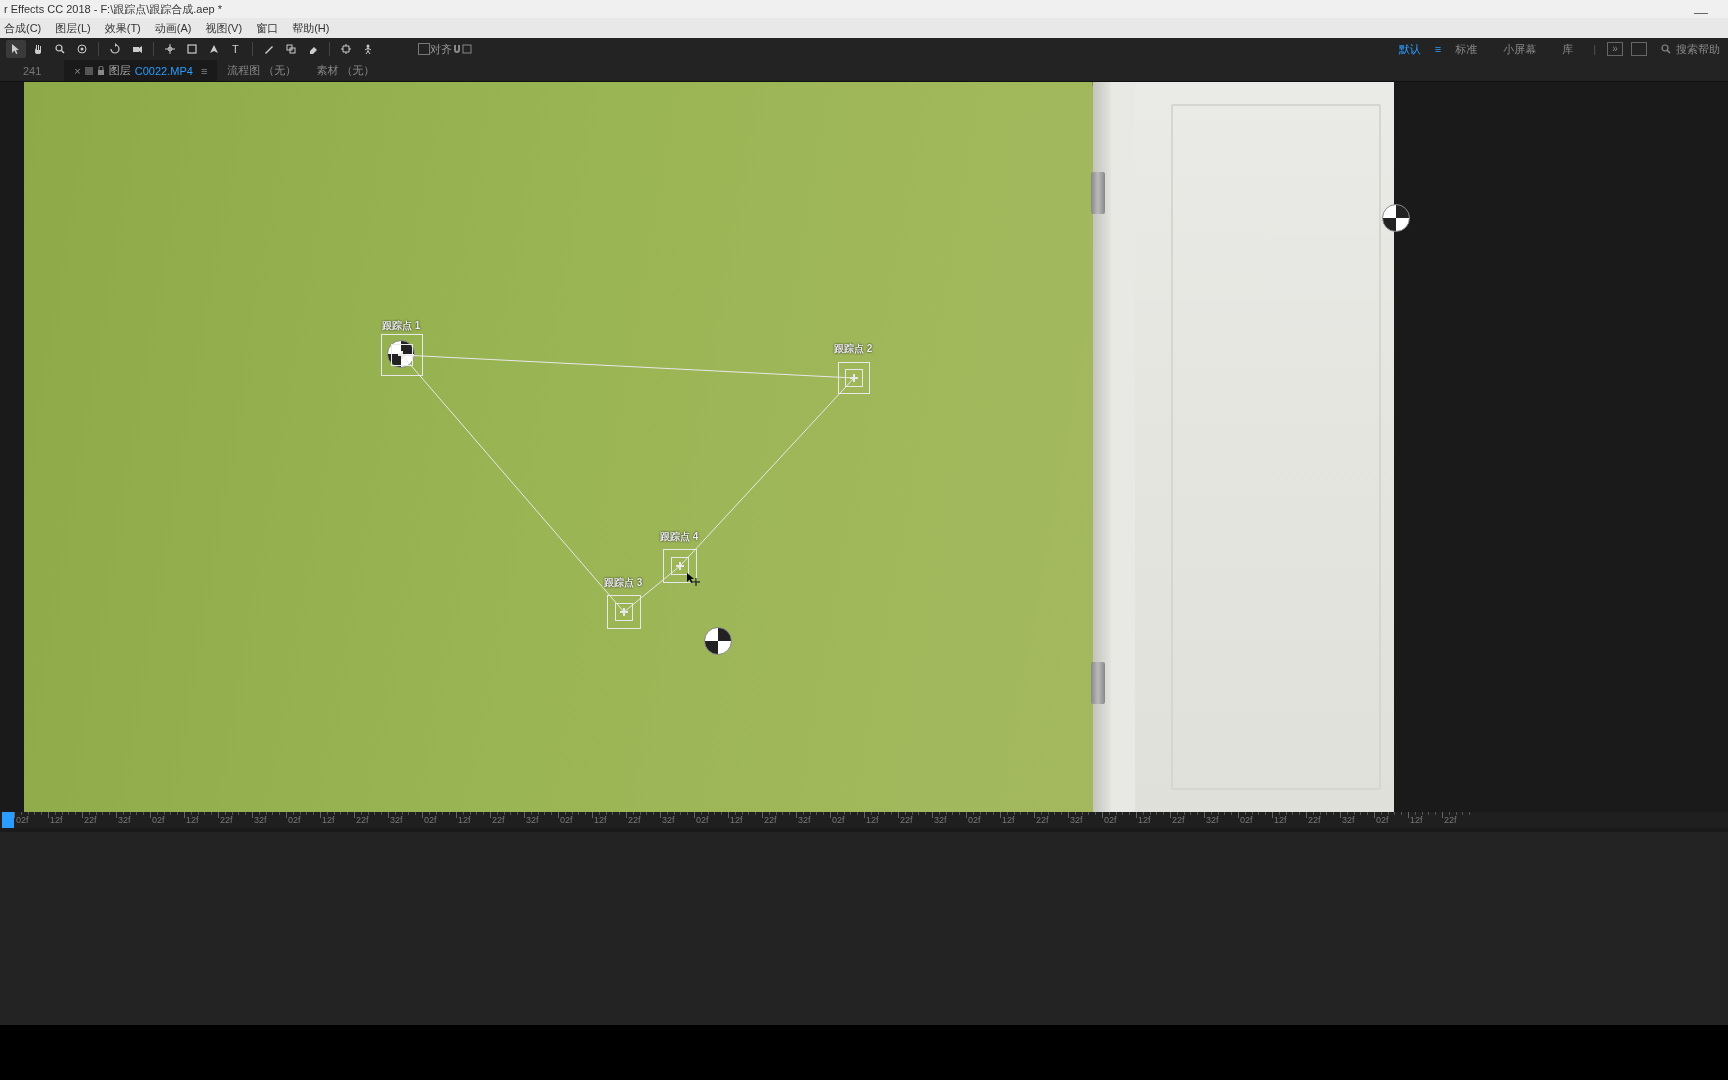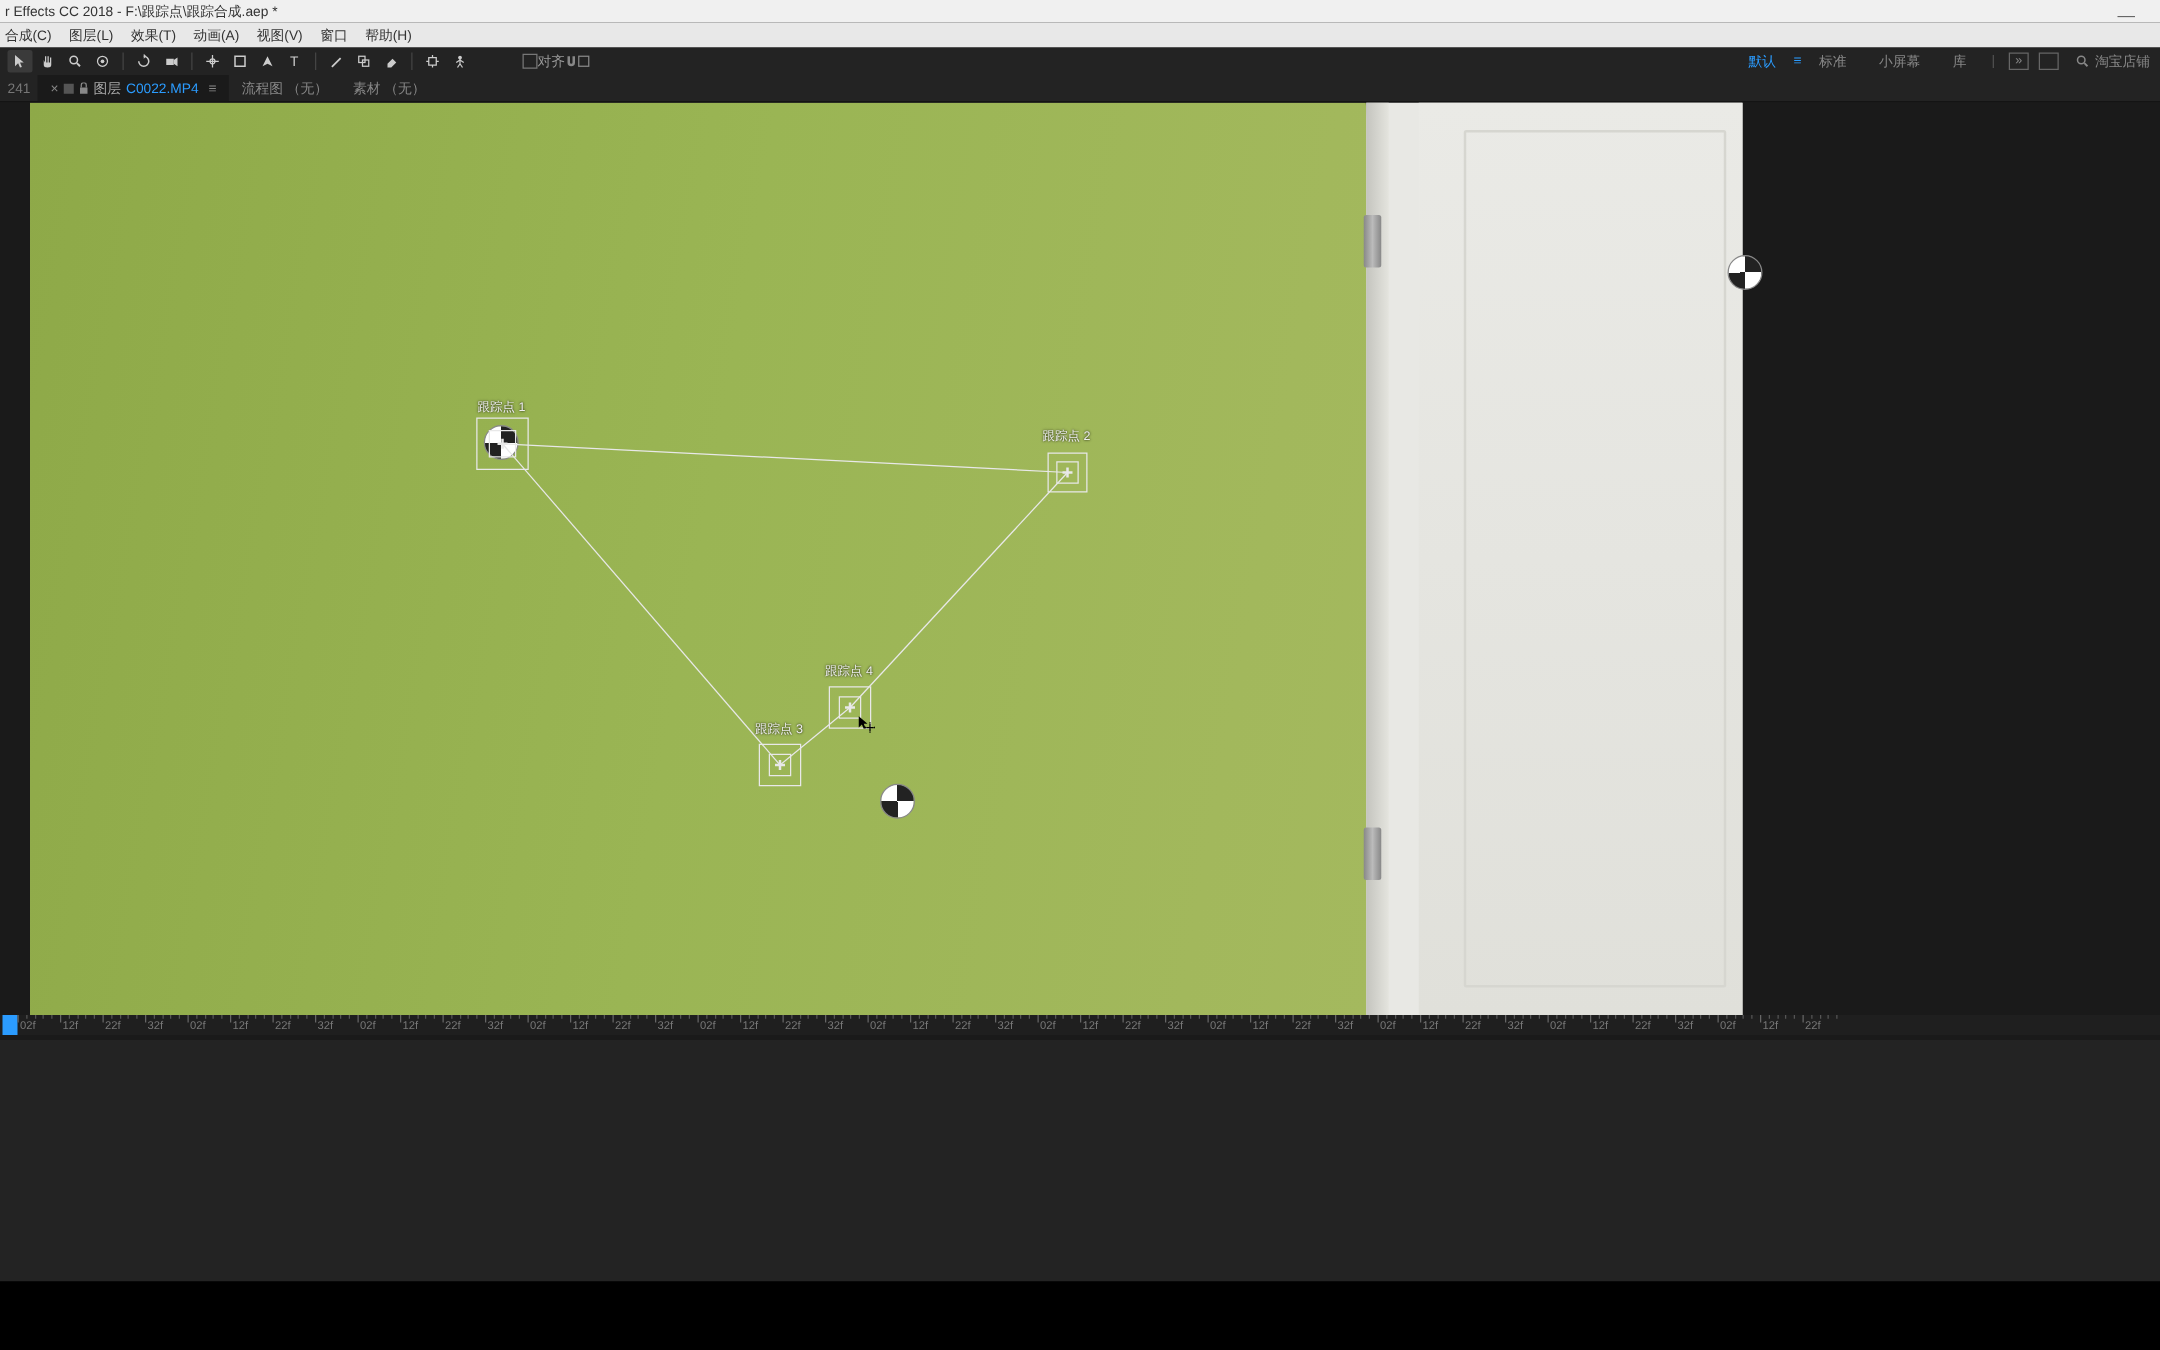--- a/index.html
+++ b/index.html
@@ -44,21 +44,21 @@
 .door-inner { position: absolute; right: 0; top: 0; width: 86%; height: 100%; background: linear-gradient(180deg, #eaeae6 0%, #e0e0da 100%); }
 .door-inset { position: absolute; left: 14%; right: 5%; top: 3%; bottom: 3%; border: 2px solid #d6d6d0; border-radius: 2px; }
 .hinge { position: absolute; left: -2px; width: 14px; height: 42px; background: linear-gradient(90deg, #888 0%, #bbb 50%, #888 100%); border-radius: 2px; }
 .hinge.h1 { top: 90px; }
 .hinge.h2 { top: 580px; }
 
 
 .wall-marker { position: absolute; width: 28px; height: 28px; border-radius: 50%; background: conic-gradient(#222 0deg 90deg, #fff 90deg 180deg, #222 180deg 270deg, #fff 270deg 360deg); border: 1px solid #888; }
 
 
-.track-overlay { position: absolute; left: 24px; top: 0; width: 1370px; height: 730px; pointer-events: none; }
+.track-overlay { position: absolute; left: 24px; top: 0; width: 1370px; height: 730px; pointer-events: none; font-weight: bold; }
 .track-point { position: absolute; }
 .tp-outer { position: absolute; border: 1px solid #e8e8e8; width: 42px; height: 42px; left: -21px; top: -21px; }
 .tp-inner { position: absolute; border: 1px solid #e8e8e8; width: 22px; height: 22px; left: -11px; top: -11px; }
 .tp-cross { position: absolute; width: 8px; height: 8px; left: -4px; top: -4px; }
 .tp-cross::before, .tp-cross::after { content: ""; position: absolute; background: #e8e8e8; }
 .tp-cross::before { left: 3px; top: 0; width: 2px; height: 8px; }
 .tp-cross::after { left: 0; top: 3px; width: 8px; height: 2px; }
 .tp-label { position: absolute; left: -20px; top: -36px; font-size: 10px; color: #eee; text-shadow: 0 0 2px #000; white-space: nowrap; }
 .move-cursor { position: absolute; width: 14px; height: 14px; font-size: 12px; color: #000; }
 
@@ -209,27 +209,27 @@
     <span class="ws-tab">小屏幕</span>
     <span class="ws-tab">库</span>
     <span class="ws-sep">|</span>
     <span class="ws-icon" style="font-size:10px;text-align:center;color:#888">»</span>
     <span class="ws-icon"></span>
     <div class="search-box">
       <svg width="12" height="12">
           <circle cx="5" cy="5" r="3" fill="none" stroke="#888" stroke-width="1.2"></circle>
           <line x1="7.5" y1="7.5" x2="10" y2="10" stroke="#888" stroke-width="1.5"></line>
         </svg>
-      <span>淘宝店铺</span>
+      <span>搜索帮助</span>
     </div>
   </div>
 </div>
 
 <div class="panel-tabs">
-  <span style="padding:3px 6px;color:#777">241</span>
+  <span style="padding:3px 23px;color:#777">241</span>
   <div class="panel-tab active">
     <span style="color:#888">×</span>
     <span style="width:8px;height:8px;background:#555;display:inline-block"></span>
     <svg width="8" height="10">
         <rect x="1" y="4" width="6" height="5" fill="#888"></rect>
         <path d="M2 4 L2 2 A2 2 0 0 1 6 2 L6 4" fill="none" stroke="#888"></path>
       </svg>
     <span>图层</span>
     <span class="panel-link">C0022.MP4</span>
     <span class="hamburger">≡</span>

